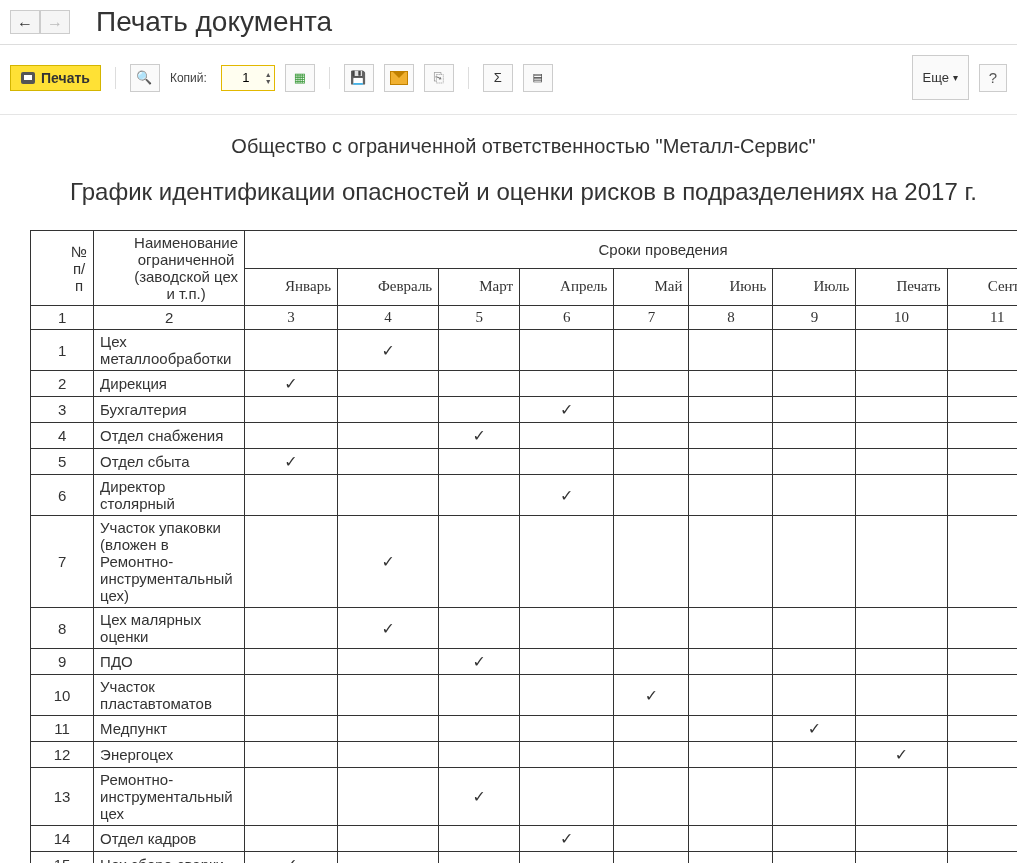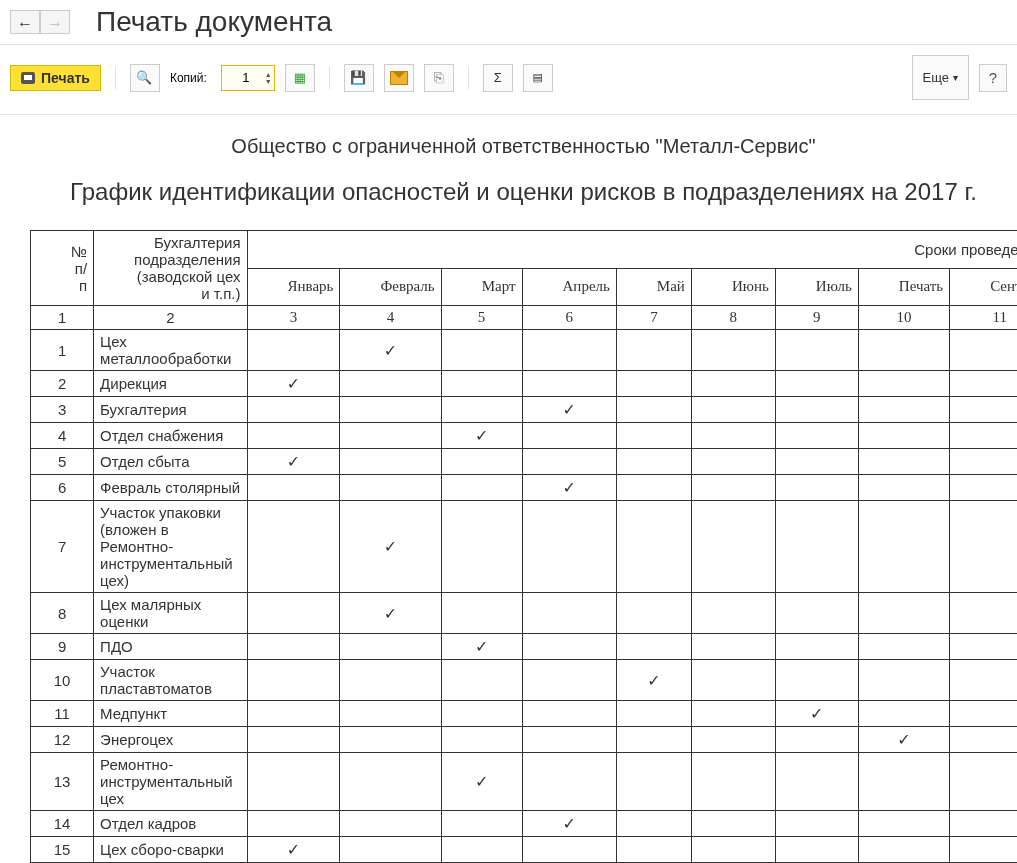--- a/index.html
+++ b/index.html
@@ -67,21 +67,21 @@
     width: 28px;
     height: 26px;
     border: 1px solid #ccc;
     background: #fafafa;
     display:flex;
     align-items:center;
     justify-content:center;
     cursor:pointer;
     font-size:13px;
   }
-  .copies-label { font-size:12px; color:#000000; margin:0 4px 0 0; }
+  .copies-label { font-size:12px; color:#404040; margin:0 4px 0 0; }
   .copies-box {
     width: 50px; height:24px;
     border:1px solid #e2b800;
     background: #fffef0;
     display:flex; align-items:center; justify-content:flex-end;
     padding-right:2px;
   }
   .copies-box input {
     width: 30px; border:none; outline:none; text-align:center; font-size:13px; background:transparent;
   }
@@ -135,21 +135,21 @@
     width: 100%;
     font-size: 15px;
   }
   table.schedule th, table.schedule td {
     border: 1px solid #333;
     padding: 3px 6px;
     vertical-align: middle;
   }
   table.schedule th {
     font-weight: normal;
-    text-align: right;
+    text-align: center;
     background:#fff;
     padding-left:40px;
   }
   .col-num { width:52px; text-align:center; }
   .col-name { width:240px; }
   .col-mon { width:80px; text-align:center;font-family:Liberation Serif, serif; }
   td.name { text-align:left; }
   td.num { text-align:center; }
   td.chk { text-align:center; font-size:16px; }
   .hdr-row2 td { text-align:center; }
@@ -214,21 +214,21 @@
 <div class="doc-area">
 
 
   <div class="company">Общество с ограниченной ответственностью "Металл-Сервис"</div>
   <div class="doc-title">График идентификации опасностей и оценки рисков в подразделениях на 2017 г.</div>
 
   <table class="schedule">
     <thead>
       <tr>
         <th rowspan="2" class="col-num">№ п/п</th>
-        <th rowspan="2" class="col-name">Бухгалтерия подразделения (заводской цех и т.п.)</th>
+        <th rowspan="2" class="col-name">Наименование ограниченной (заводской цех и т.п.)</th>
         <th colspan="9">Сроки проведения</th>
       </tr>
       <tr id="months-row">
           <th class="col-mon">Январь</th>
           <th class="col-mon">Февраль</th>
           <th class="col-mon">Март</th>
           <th class="col-mon">Апрель</th>
           <th class="col-mon">Май</th>
           <th class="col-mon">Июнь</th>
           <th class="col-mon">Июль</th>
@@ -310,21 +310,21 @@
           <td class="chk"></td>
           <td class="chk"></td>
           <td class="chk"></td>
           <td class="chk"></td>
           <td class="chk"></td>
           <td class="chk"></td>
           <td class="chk"></td>
         </tr>
         <tr>
           <td class="num">6</td>
-          <td class="name">Февраль столярный</td>
+          <td class="name">Директор столярный</td>
           <td class="chk"></td>
           <td class="chk"></td>
           <td class="chk"></td>
           <td class="chk">✓</td>
           <td class="chk"></td>
           <td class="chk"></td>
           <td class="chk"></td>
           <td class="chk"></td>
           <td class="chk"></td>
         </tr>

